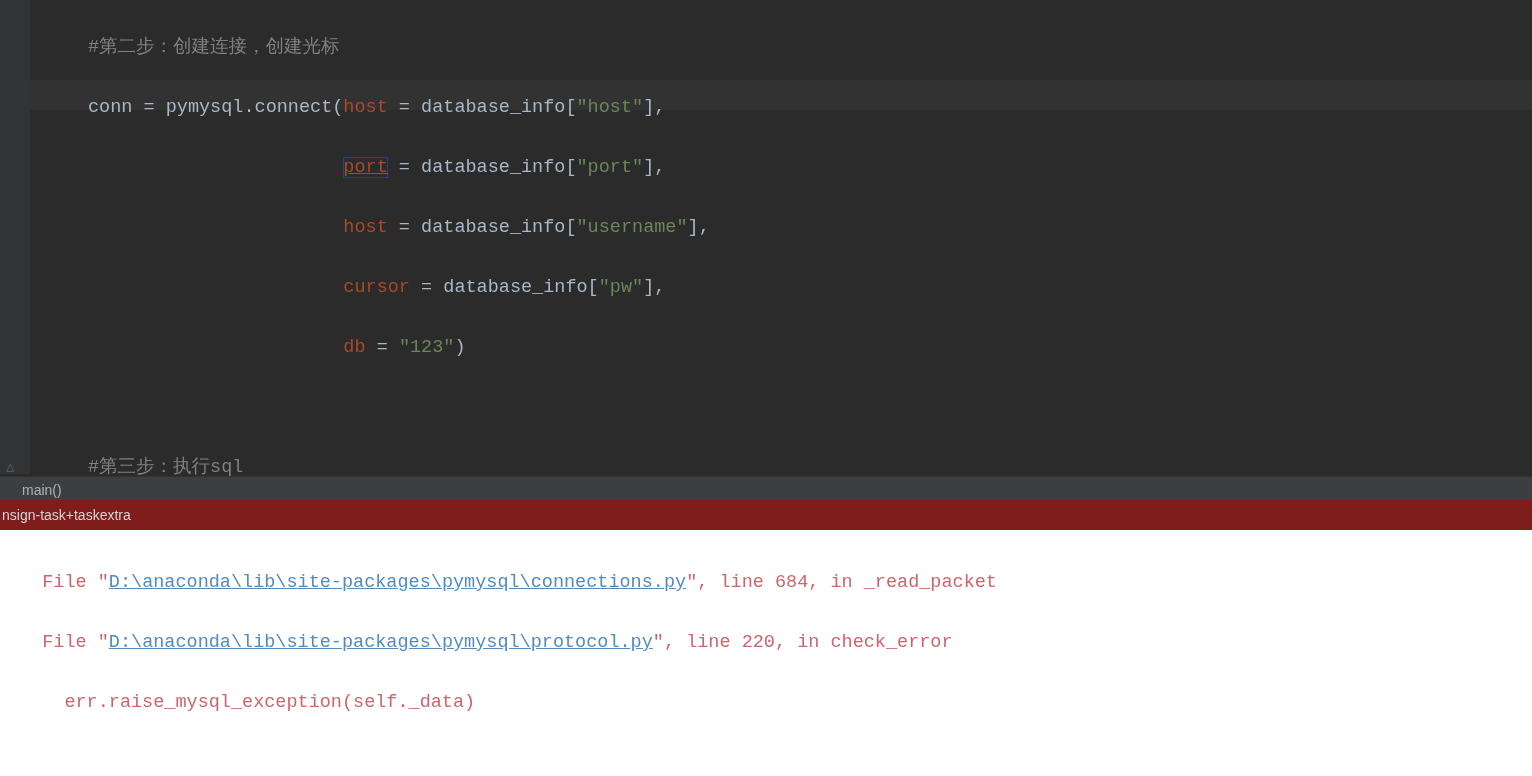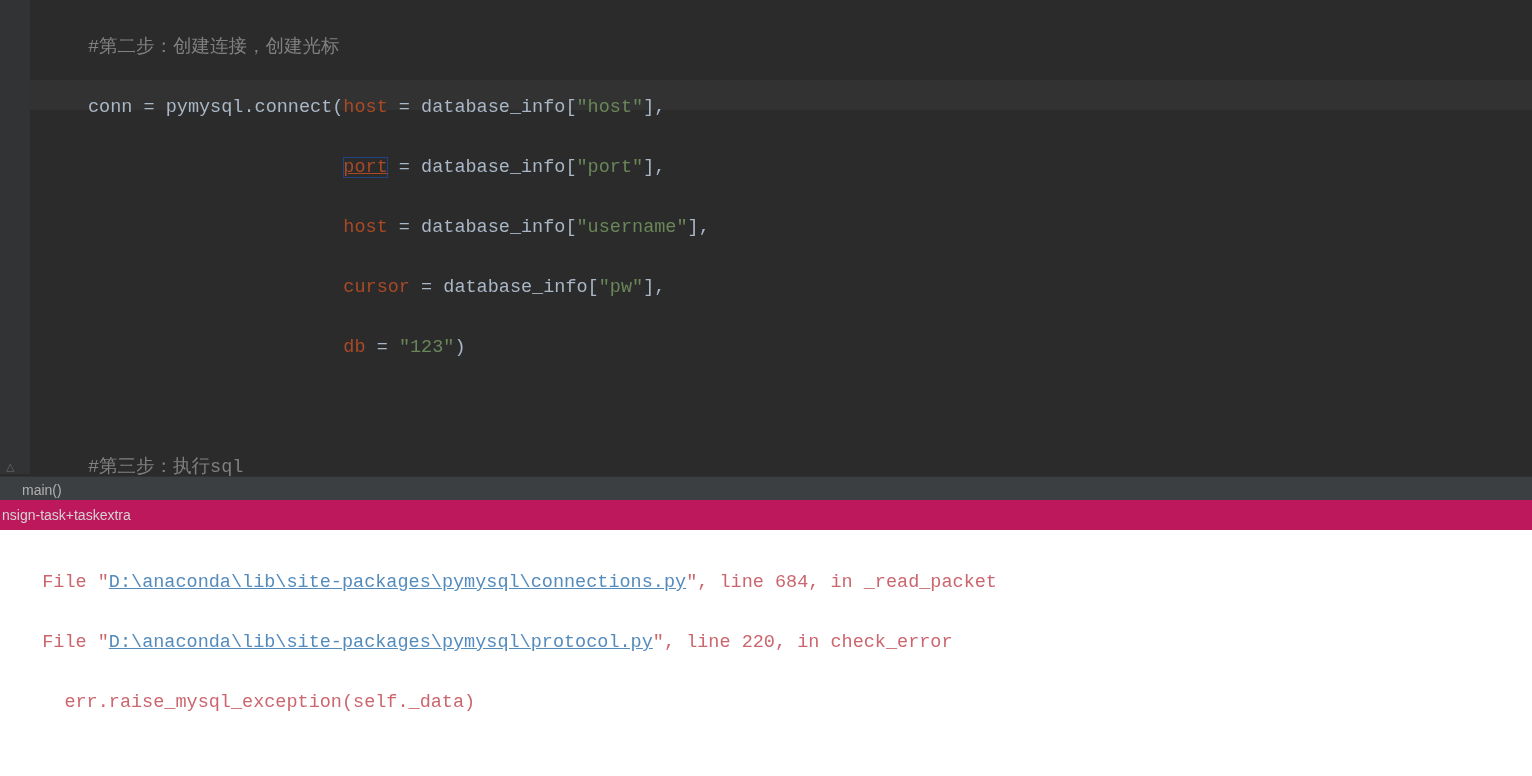--- a/index.html
+++ b/index.html
@@ -59,21 +59,21 @@
     line-height: 26px;
     color: #b0b0b0;
     padding-left: 22px;
     font-family: "Segoe UI", Arial, sans-serif;
   }
 
   .panel-header {
     position: absolute;
     top: 500px; left: 0; right: 0;
     height: 30px;
-    background: #be185d;
+    background: #7f1d1d;
     font-size: 14px;
     line-height: 30px;
     color: #d4d4d4;
     font-family: "Segoe UI", Arial, sans-serif;
     padding-left: 2px;
   }
 
   .console {
     position: absolute;
     top: 530px; left: 0; right: 0; bottom: 0;

